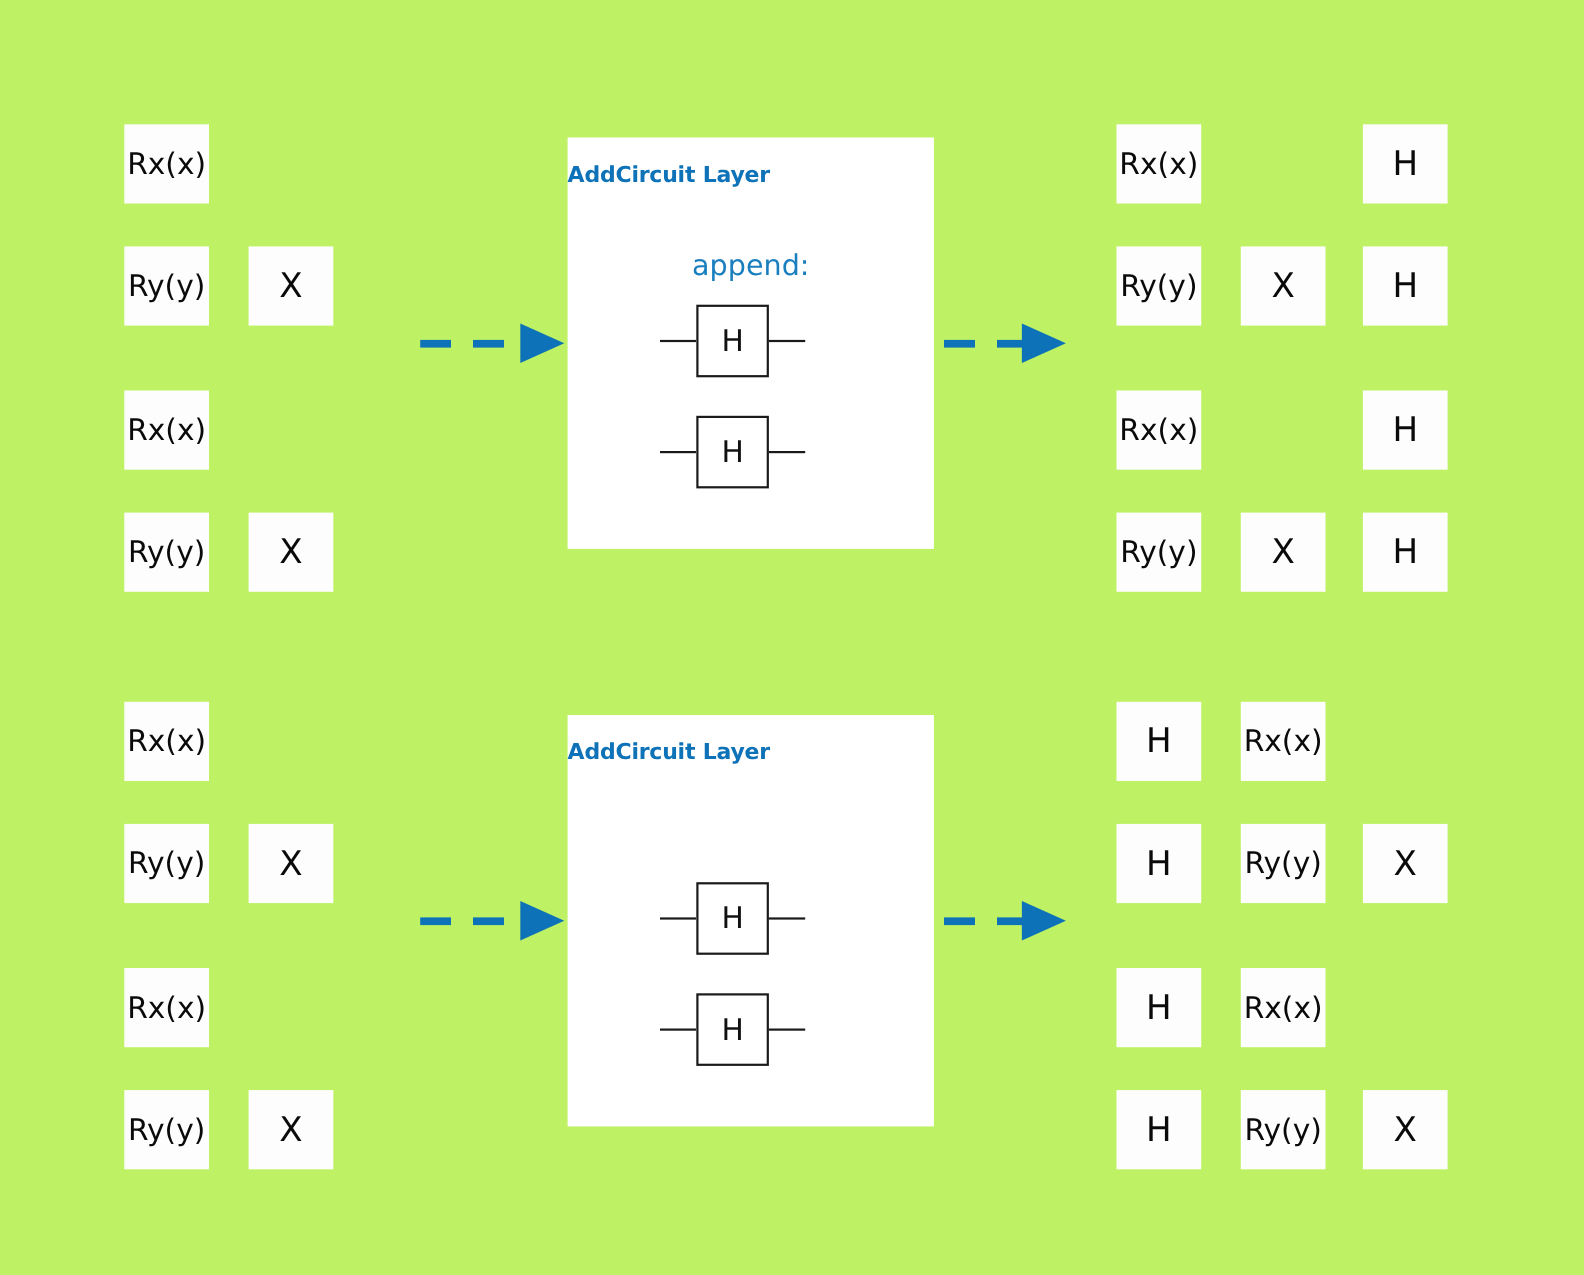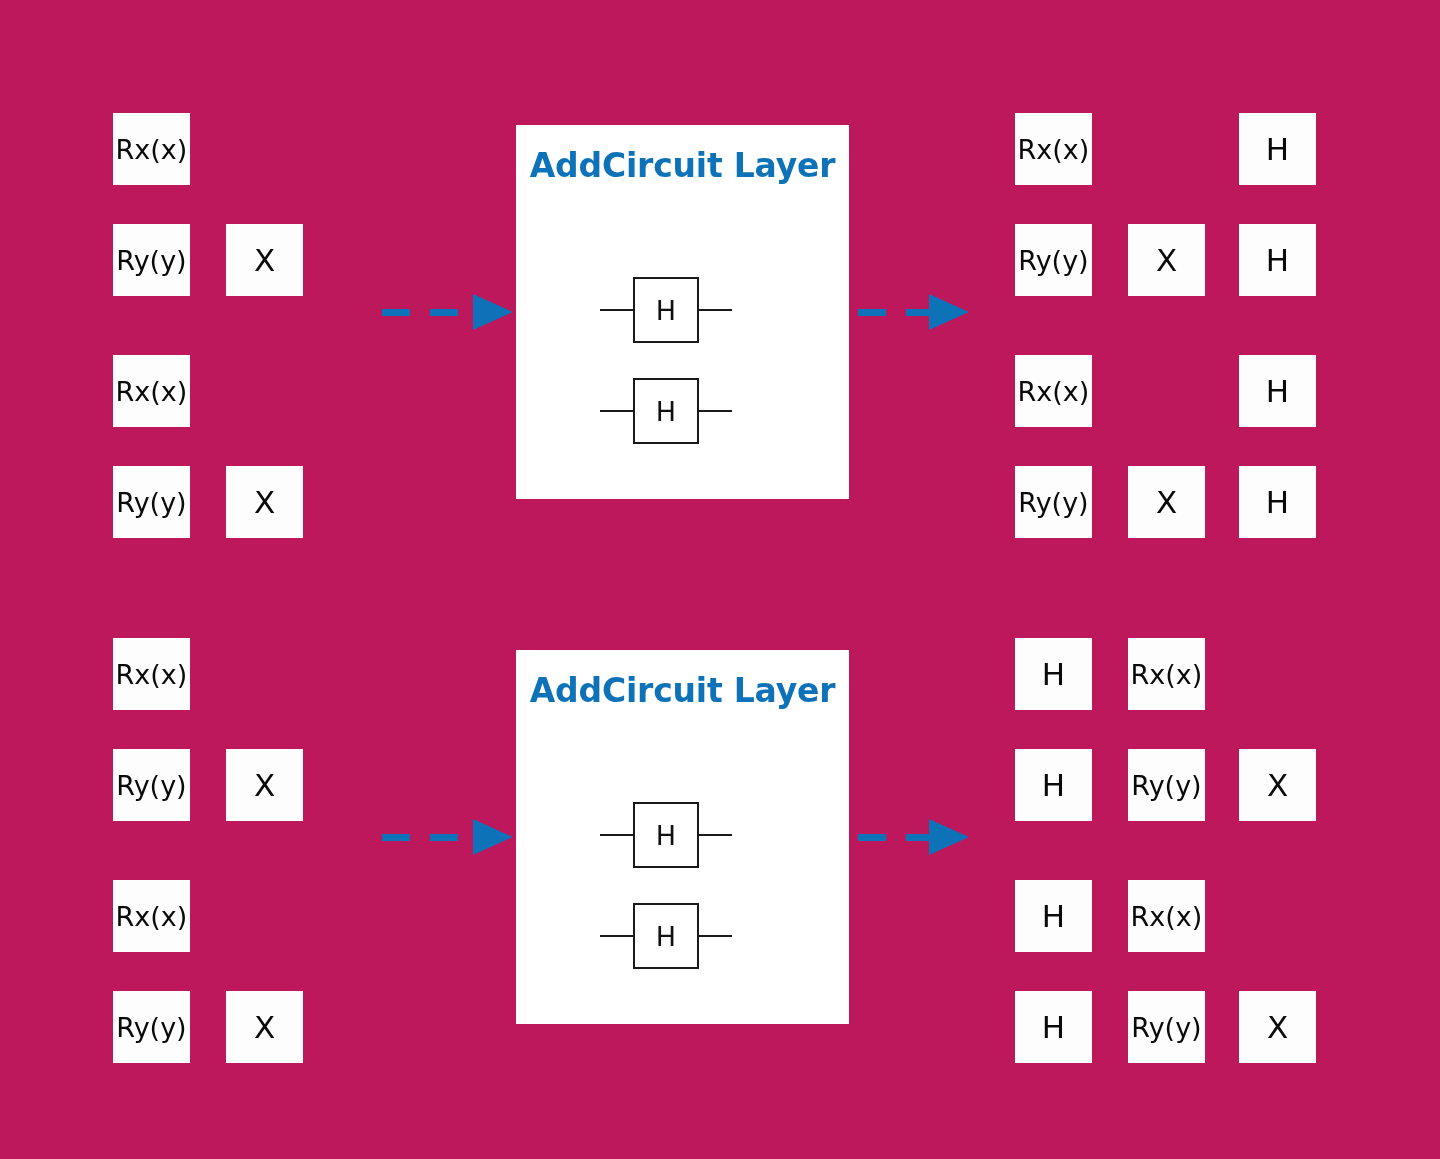--- a/index.html
+++ b/index.html
@@ -7,21 +7,21 @@
     padding: 0;
     background: #000000;
   }
   body {
     font-family: "DejaVu Sans", sans-serif;
   }
   #stage {
     position: relative;
     width: 1440px;
     height: 1159px;
-    background: #be185d;
+    background: #bef264;
     overflow: hidden;
   }
 
   
   .gate {
     position: absolute;
     background: #fdfdfd;
     color: #0a0a0a;
     display: flex;
     align-items: center;
@@ -36,23 +36,22 @@
   
   .panel {
     position: absolute;
     background: #ffffff;
     box-sizing: border-box;
   }
   .panel-title {
     position: absolute;
     left: 0;
     right: 0;
-    text-align: center;
     font-weight: bold;
-    font-size: 33px;
+    font-size: 20px;
     color: #0d72b8;
     font-family: "DejaVu Sans", sans-serif;
     letter-spacing: -0.2px;
   }
   .panel-mode {
     position: absolute;
     left: 0;
     right: 0;
     text-align: center;
     font-size: 26px;
@@ -117,20 +116,21 @@
       <div class="gate param" style="left: 113px; top: 113px; width: 77px; height: 72px;">Rx(x)</div>
       <div class="gate param" style="left: 113px; top: 224px; width: 77px; height: 72px;">Ry(y)</div>
       <div class="gate single" style="left: 226px; top: 224px; width: 77px; height: 72px;">X</div>
       <div class="gate param" style="left: 113px; top: 355px; width: 77px; height: 72px;">Rx(x)</div>
       <div class="gate param" style="left: 113px; top: 466px; width: 77px; height: 72px;">Ry(y)</div>
       <div class="gate single" style="left: 226px; top: 466px; width: 77px; height: 72px;">X</div>
     </div>
 
   <div class="panel" style="left:516px; top:125px; width:333px; height:374px;">
     <div class="panel-title" style="top:21px;">AddCircuit Layer</div>
+    <div class="panel-mode" style="top:102px;">append:</div>
 
     <div class="wire-gate" style="left:84px; top:152px;">
       <div class="wire"></div>
       <div class="wire-box">H</div>
       <div class="wire"></div>
     </div>
 
     <div class="wire-gate" style="left:84px; top:253px;">
       <div class="wire"></div>
       <div class="wire-box">H</div>

